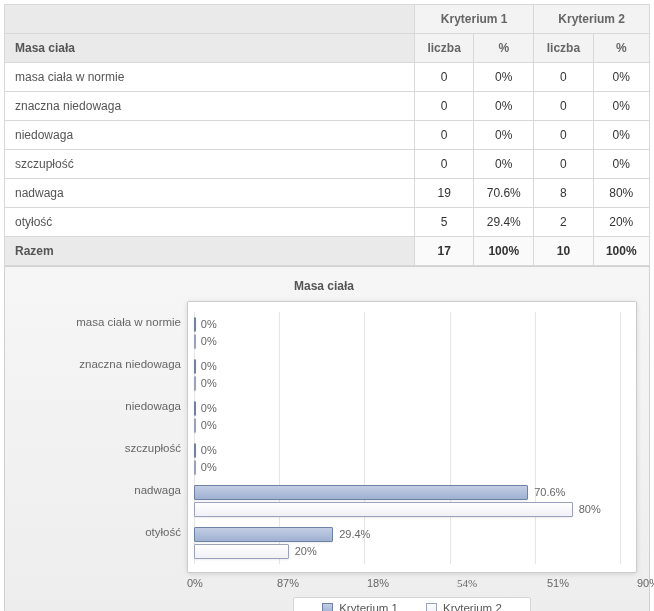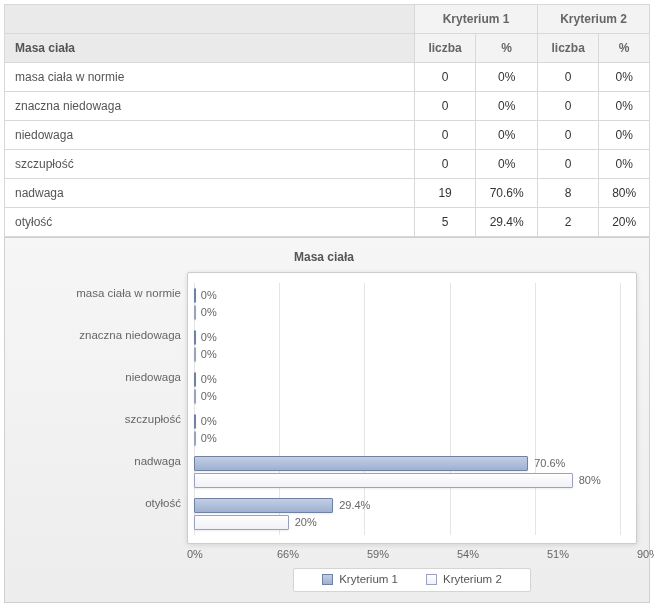--- a/index.html
+++ b/index.html
@@ -217,20 +217,27 @@
           <td>70.6%</td>
           <td>8</td>
           <td>80%</td>
         </tr>
         <tr>
           <td class="row-head">otyłość</td>
           <td>5</td>
           <td>29.4%</td>
           <td>2</td>
           <td>20%</td>
+        </tr>
+        <tr class="total">
+          <td class="row-head">Razem</td>
+          <td>17</td>
+          <td>100%</td>
+          <td>10</td>
+          <td>100%</td>
         </tr>
       </tbody>
   </table>
 
   <div class="chart-box">
     <div class="chart-title">Masa ciała</div>
     <div class="chart-area">
       <div class="ylabels" id="ylabels">
           <div class="cat">masa ciała w normie</div>
           <div class="cat">znaczna niedowaga</div>
@@ -307,23 +314,23 @@
                 </div>
                 <div class="bar-wrap">
                   <div class="bar s1" style="width: 22.2222%;"></div>
                   <span class="val-label" style="left: calc(22.2222% + 2px);">20%</span>
                 </div>
               </div>
             </div>
         </div>
         <div class="xaxis" id="xaxis">
             <div class="tick" style="width: 20%;">0%</div>
-            <div class="tick" style="width: 20%;">66%</div>
-            <div class="tick" style="width: 20%;">59%</div>
-            <div class="tick" style="width: 20%;">54%</div>
+            <div class="tick" style="width: 20%;">87%</div>
+            <div class="tick" style="width: 20%;">18%</div>
+            <div class="tick" style="width: 20%; font-family: Liberation Serif, serif;">54%</div>
             <div class="tick" style="width: 20%;">51%</div>
             <div class="tick" style="width: 0%;">90%</div>
           </div>
         <div class="legend">
           <div class="legend-inner" id="legend-inner"><span class="legend-item">
                 <span class="swatch s0"></span>
                 <span>Kryterium 1</span>
               </span><span class="legend-item">
                 <span class="swatch s1"></span>
                 <span>Kryterium 2</span>

